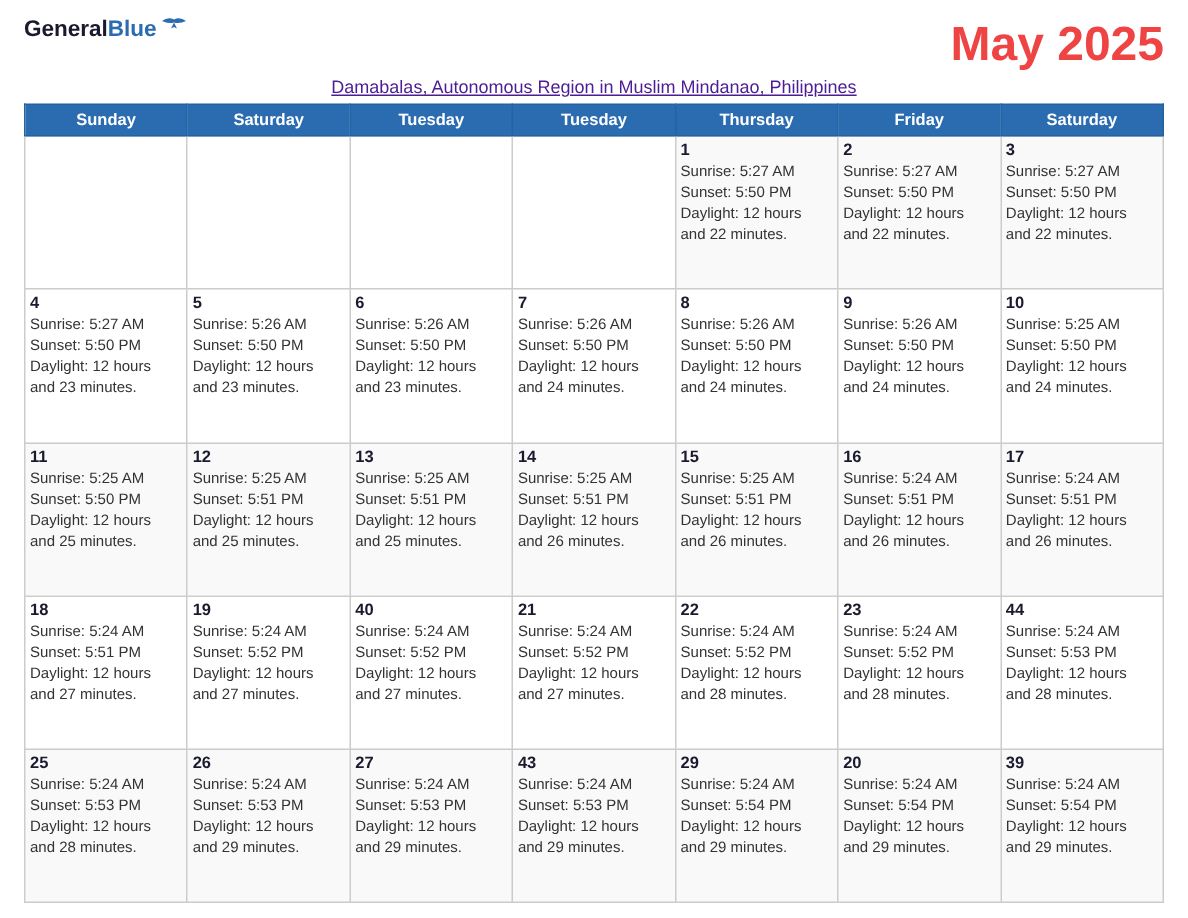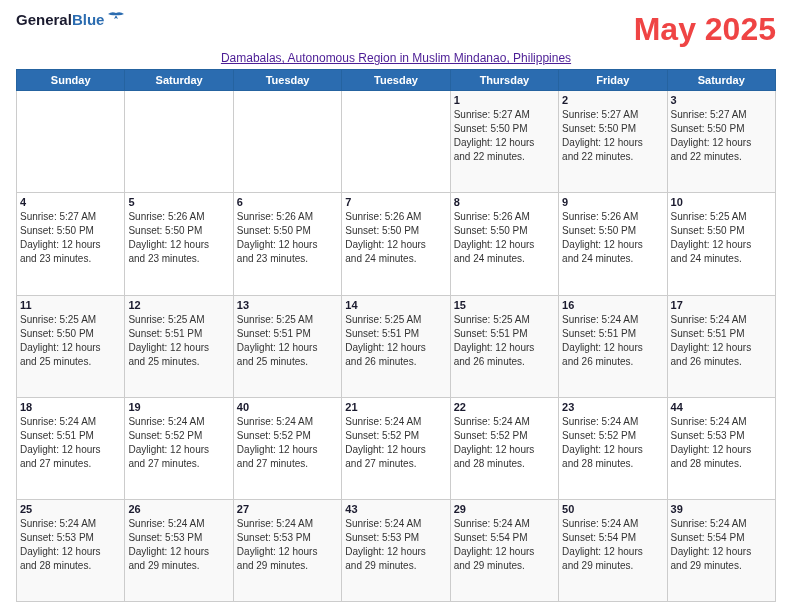--- a/index.html
+++ b/index.html
@@ -248,21 +248,21 @@
           </td>
           <td>
             <span class="day-num">43</span>
             <div class="day-info">Sunrise: 5:24 AM<br>Sunset: 5:53 PM<br>Daylight: 12 hours<br>and 29 minutes.</div>
           </td>
           <td>
             <span class="day-num">29</span>
             <div class="day-info">Sunrise: 5:24 AM<br>Sunset: 5:54 PM<br>Daylight: 12 hours<br>and 29 minutes.</div>
           </td>
           <td>
-            <span class="day-num">50</span>
+            <span class="day-num">20</span>
             <div class="day-info">Sunrise: 5:24 AM<br>Sunset: 5:54 PM<br>Daylight: 12 hours<br>and 29 minutes.</div>
           </td>
           <td>
             <span class="day-num">39</span>
             <div class="day-info">Sunrise: 5:24 AM<br>Sunset: 5:54 PM<br>Daylight: 12 hours<br>and 29 minutes.</div>
           </td>
         </tr>
       </tbody>
   </table>
 </div>

